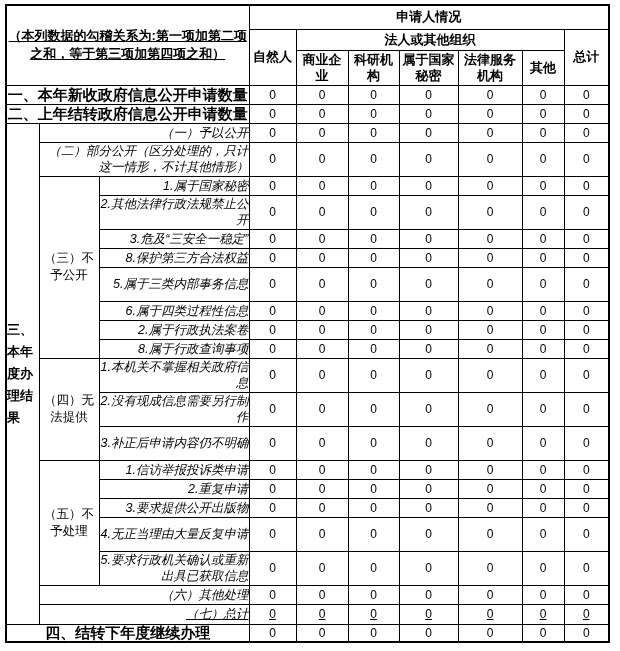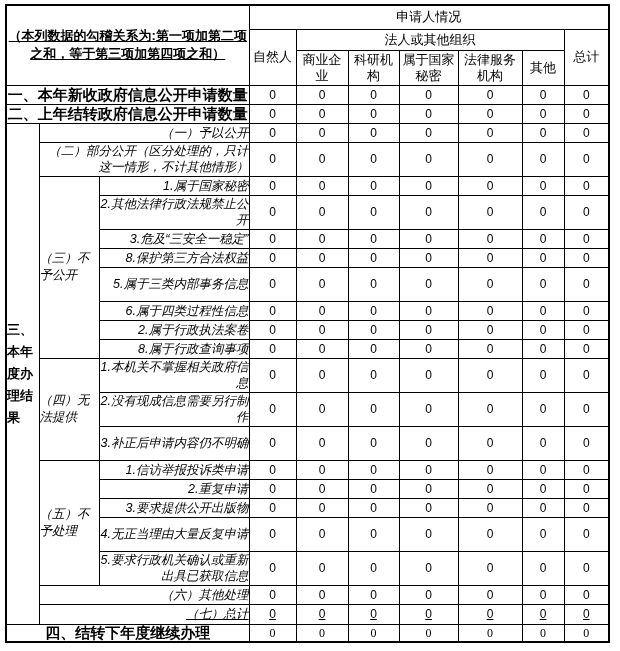--- a/index.html
+++ b/index.html
@@ -32,21 +32,21 @@
     vertical-align: middle;
     font-weight: 600;
     font-size: 13px;
     line-height: 18px;
     padding: 0 8px;
     text-decoration: underline;
   }
   td.th {
     text-align: center;
     vertical-align: middle;
-    font-weight: 400;
+    font-weight: 700;
     font-size: 13px;
     line-height: 16px;
     padding: 0 2px;
     margin-left: 24px;
   }
 
   
   td.main {
     font-weight: 600;
     font-size: 15px;
@@ -59,25 +59,24 @@
   td.section {
     font-weight: 600;
     font-size: 13px;
     line-height: 22px;
     text-align: left;
     vertical-align: middle;
     padding: 0 2px;
     word-break: break-all;
   }
   td.group {
-    font-style: italic;
     font-size: 12.5px;
     line-height: 17px;
     vertical-align: middle;
-    text-align: left;
+    text-align: center;
     padding: 0 3px;
     word-break: break-all;
     margin-top: 12px;
   }
   td.sub {
     font-style: italic;
     font-size: 12.5px;
     line-height: 16px;
     vertical-align: middle;
     text-align: right;
@@ -93,21 +92,21 @@
     line-height: 14px;
   }
 
   
   tr.hr1 { height: 24px; }
   tr.hr2 { height: 21px; }
   tr.hr3 { height: 35px; }
   tr.r1  { height: 19px; }
   tr.r2  { height: 34px; }
   tr.r1b { height: 20px; text-decoration: underline; }
-  tr.rlast { height: 17px; font-family: Liberation Serif, serif; }
+  tr.rlast { height: 17px; }
 </style>
 </head>
 <body>
 
 <div class="wrap">
   <table class="report">
     <colgroup>
       <col style="width:33px">
         <col style="width:60px">
         <col style="width:150px">

